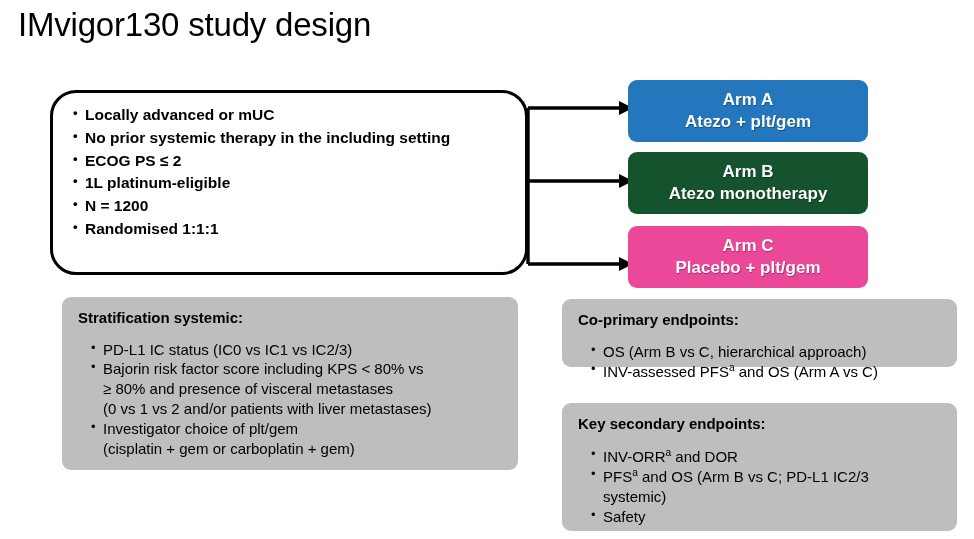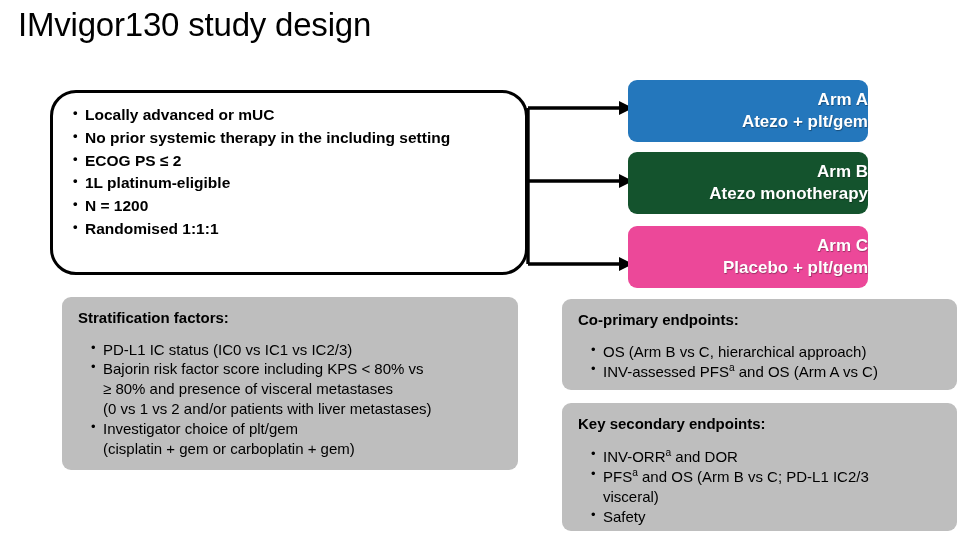--- a/index.html
+++ b/index.html
@@ -75,21 +75,21 @@
     width: 240px;
     height: 62px;
     border-radius: 9px;
     color: #ffffff;
     font-size: 17px;
     font-weight: bold;
     line-height: 1.27;
     text-align: center;
     display: flex;
     flex-direction: column;
-    align-items: flex-end;
+    align-items: center;
     justify-content: center;
     text-shadow: 0.6px 0.6px 0.9px rgba(0,0,0,0.35);
   }
   #arm-a { top: 80px; }
   #arm-b { top: 152px; }
   #arm-c { top: 226px; }
 
   
   .gray-panel {
     position: absolute;
@@ -101,21 +101,21 @@
     left: 62px;
     top: 297px;
     width: 456px;
     height: 173px;
     padding: 11px 10px 0 16px;
   }
   #coprimary-panel {
     left: 562px;
     top: 299px;
     width: 395px;
-    height: 91px;
+    height: 68px;
     padding: 11px 10px 0 16px;
   }
   #secondary-panel {
     left: 562px;
     top: 403px;
     width: 395px;
     height: 128px;
     padding: 11px 10px 8px 16px;
   }
   .panel-heading {
@@ -178,21 +178,21 @@
 <div class="arm-box" id="arm-b" style="background:#14532d">
   <span>Arm B</span>
   <span>Atezo monotherapy</span>
 </div>
 <div class="arm-box" id="arm-c" style="background:#ec4899">
   <span>Arm C</span>
   <span>Placebo + plt/gem</span>
 </div>
 
 <div class="gray-panel" id="stratification-panel">
-  <div class="panel-heading">Stratification factors:</div>
+  <div class="panel-heading">Stratification systemic:</div>
   <ul class="panel-list">
     <li>PD-L1 IC status (IC0 vs IC1 vs IC2/3)</li>
     <li>Bajorin risk factor score including KPS &lt; 80% vs</li>
     <li class="cont">≥ 80% and presence of visceral metastases</li>
     <li class="cont">(0 vs 1 vs 2 and/or patients with liver metastases)</li>
     <li>Investigator choice of plt/gem</li>
     <li class="cont">(cisplatin + gem or carboplatin + gem)</li>
   </ul>
 </div>
 
@@ -202,16 +202,16 @@
     <li>OS (Arm B vs C, hierarchical approach)</li>
     <li><span>INV-assessed PFS</span><sup>a</sup><span> and OS (Arm A vs C)</span></li>
   </ul>
 </div>
 
 <div class="gray-panel" id="secondary-panel">
   <div class="panel-heading">Key secondary endpoints:</div>
   <ul class="panel-list">
     <li><span>INV-ORR</span><sup>a</sup><span> and DOR</span></li>
     <li><span>PFS</span><sup>a</sup><span> and OS (Arm B vs C; PD-L1 IC2/3</span></li>
-    <li class="cont">visceral)</li>
+    <li class="cont">systemic)</li>
     <li>Safety</li>
   </ul>
 </div>
 
 </body></html>

